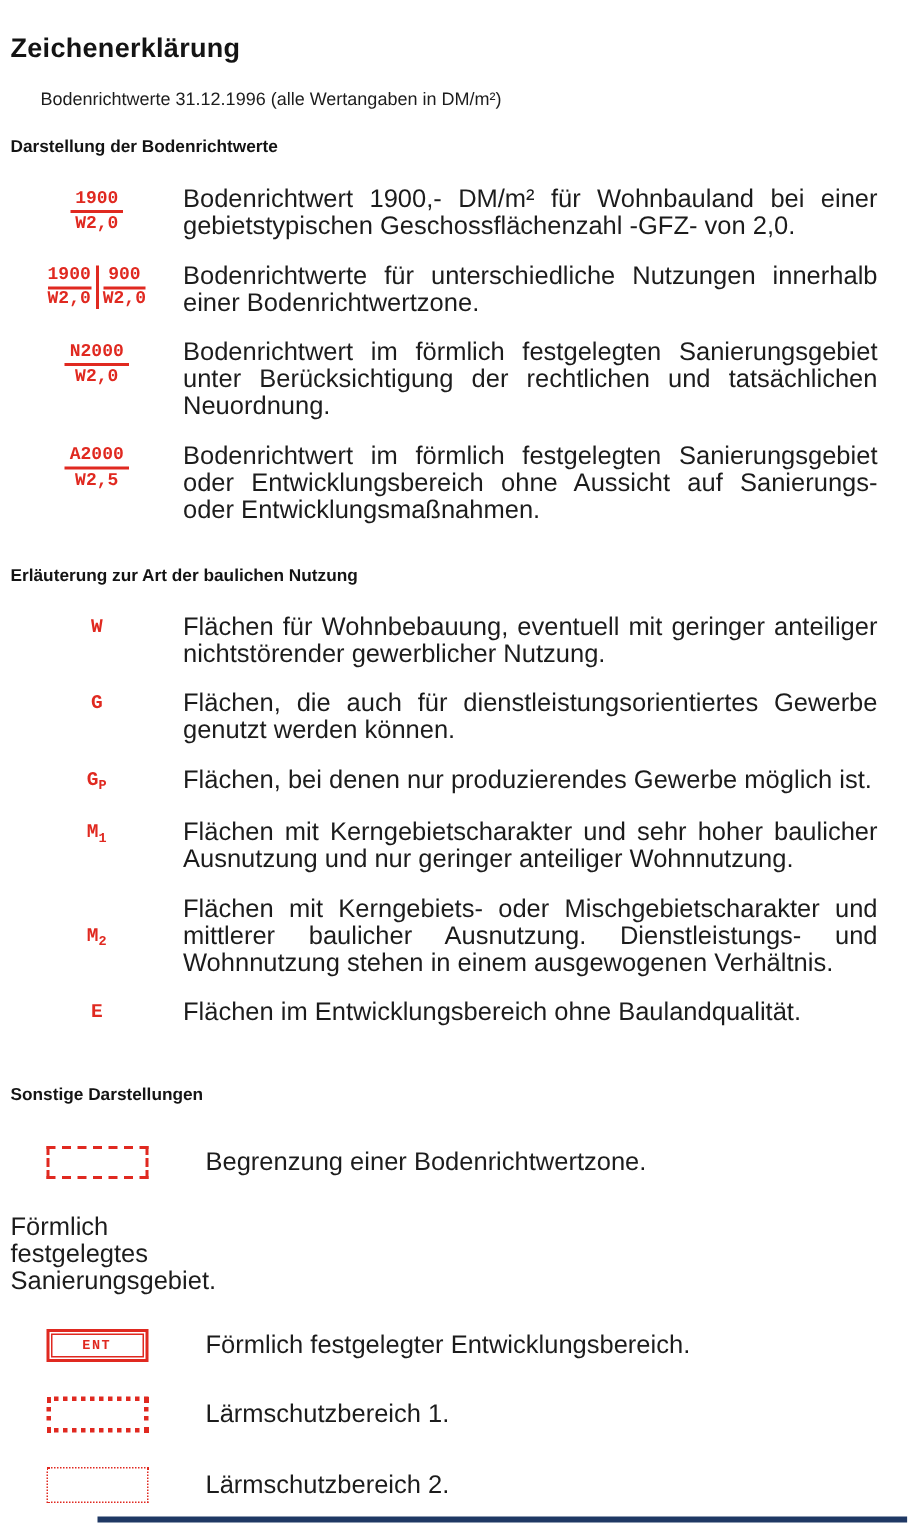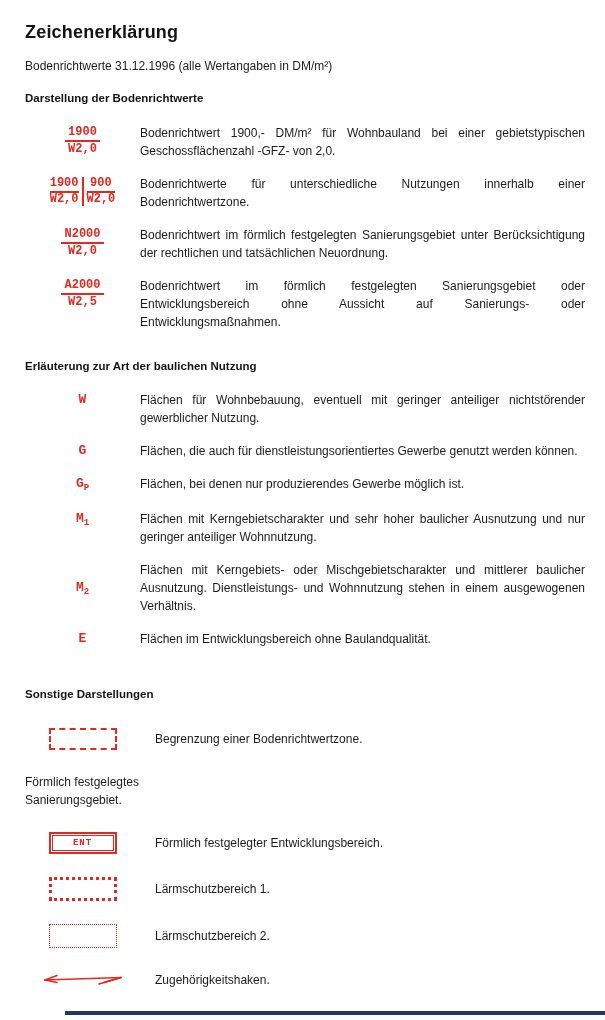--- a/index.html
+++ b/index.html
@@ -1,35 +1,35 @@
 <!DOCTYPE html>
 <html lang="de"><head>
 <meta charset="utf-8">
 <style>
   * { margin:0; padding:0; box-sizing:border-box; }
   html,body { background:#ffffff; }
   body { font-family:"Liberation Sans","DejaVu Sans",sans-serif; color:#1c1c1c; }
   .page { position:relative; width:605px; height:1020px; background:#fff; overflow:hidden;
-          padding:22px 20px 0 25px; }
+          padding:22px 20px 0 7px; }
 
   .title { font-size:18px; font-weight:bold; letter-spacing:.2px; color:#141414; }
-  .subtitle { font-size:12px; margin-top:16px; color:#1c1c1c; }
+  .subtitle { font-size:12px; margin-top:16px; color:#1c1c1c;margin-left:20px; }
 
   .section-heading { font-size:11.5px; font-weight:bold; color:#141414; }
   .sh-1 { margin-top:19px; }
   .sh-2 { margin-top:29px; }
   .sh-3 { margin-top:40px; margin-bottom:28px; }
 
   .rows-1 { margin-top:20px; }
   .rows-2 { margin-top:19px; }
 
   .legend-row { display:grid; grid-template-columns:115px 1fr; margin-bottom:15px; }
   .legend-row.center { align-items:center; }
   .sym-cell { display:flex; justify-content:center; align-items:flex-start; padding-top:2px;font-family:Liberation Mono, monospace; }
-  .desc { font-size:12px; line-height:18px; text-align:justify; color:#1c1c1c;
+  .desc { font-size:17px; line-height:18px; text-align:justify; color:#1c1c1c;
           padding-right:0; hyphens:auto; }
   .desc.single { text-align:left; }
 
   
   .frac { color:var(--red); font-weight:bold; font-size:12px; line-height:13px; text-align:center; }
   .frac .num { display:inline-block; border-bottom:2px solid var(--red); padding:0 3px 1px 3px; }
   .frac .den { display:block; padding-top:1px; }
   .dfrac { display:flex; color:var(--red); font-weight:bold; font-size:12px; line-height:13px; text-align:center; }
   .dfrac .cell { padding:0 3px; }
   .dfrac .cell .num { display:block; border-bottom:2px solid var(--red); padding-bottom:1px; }

